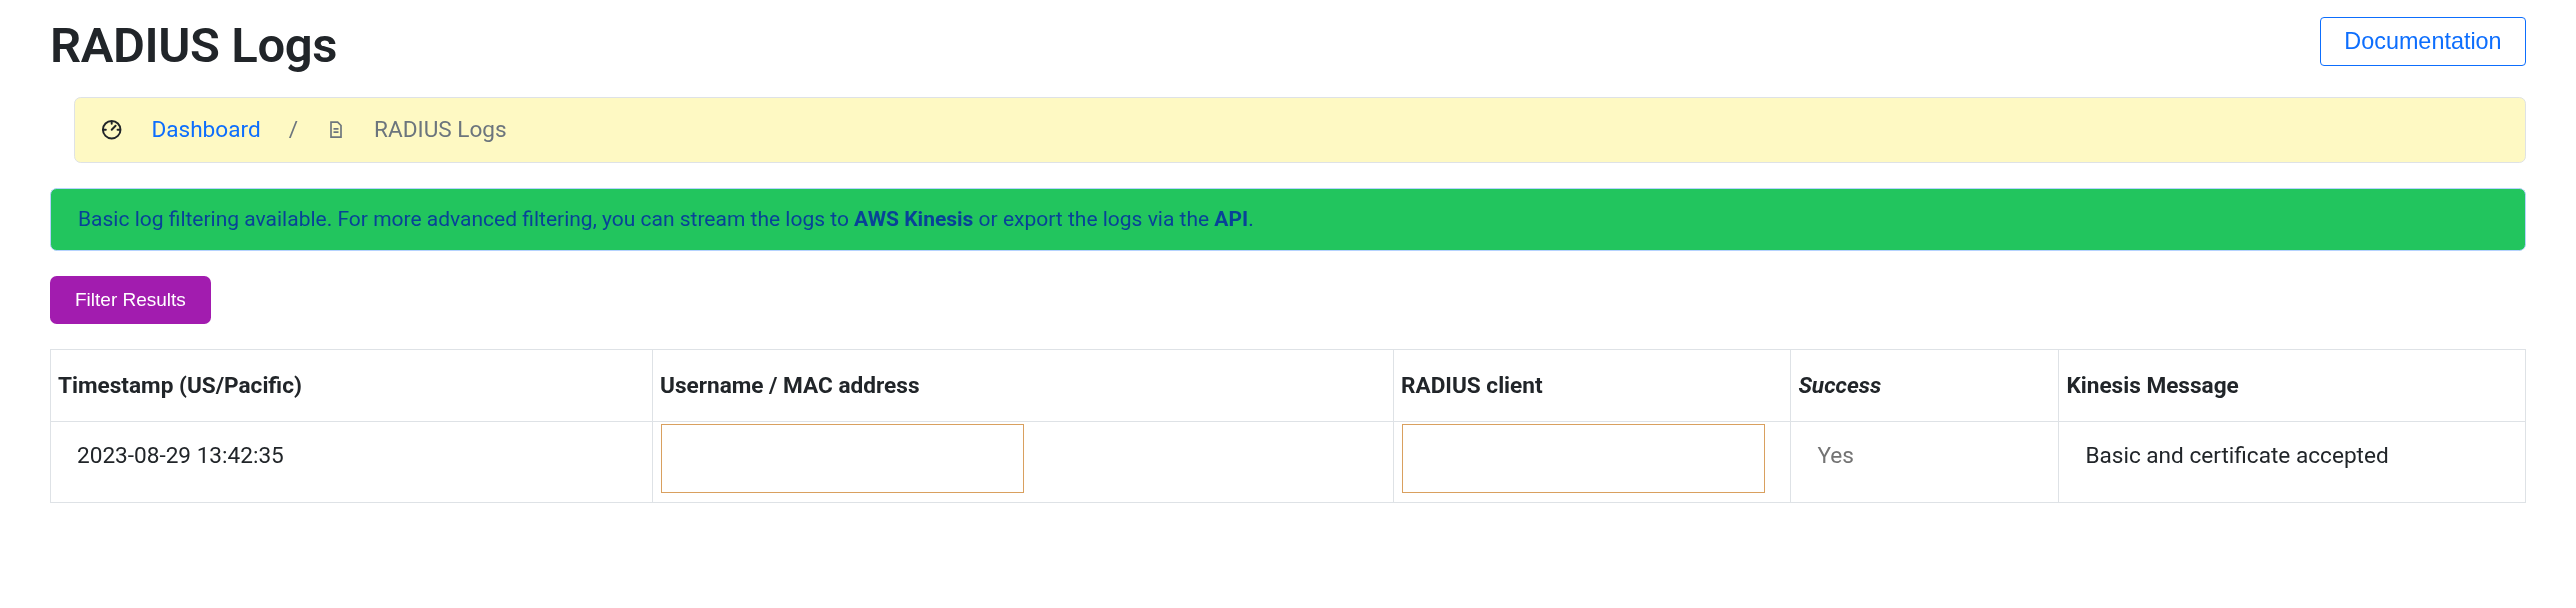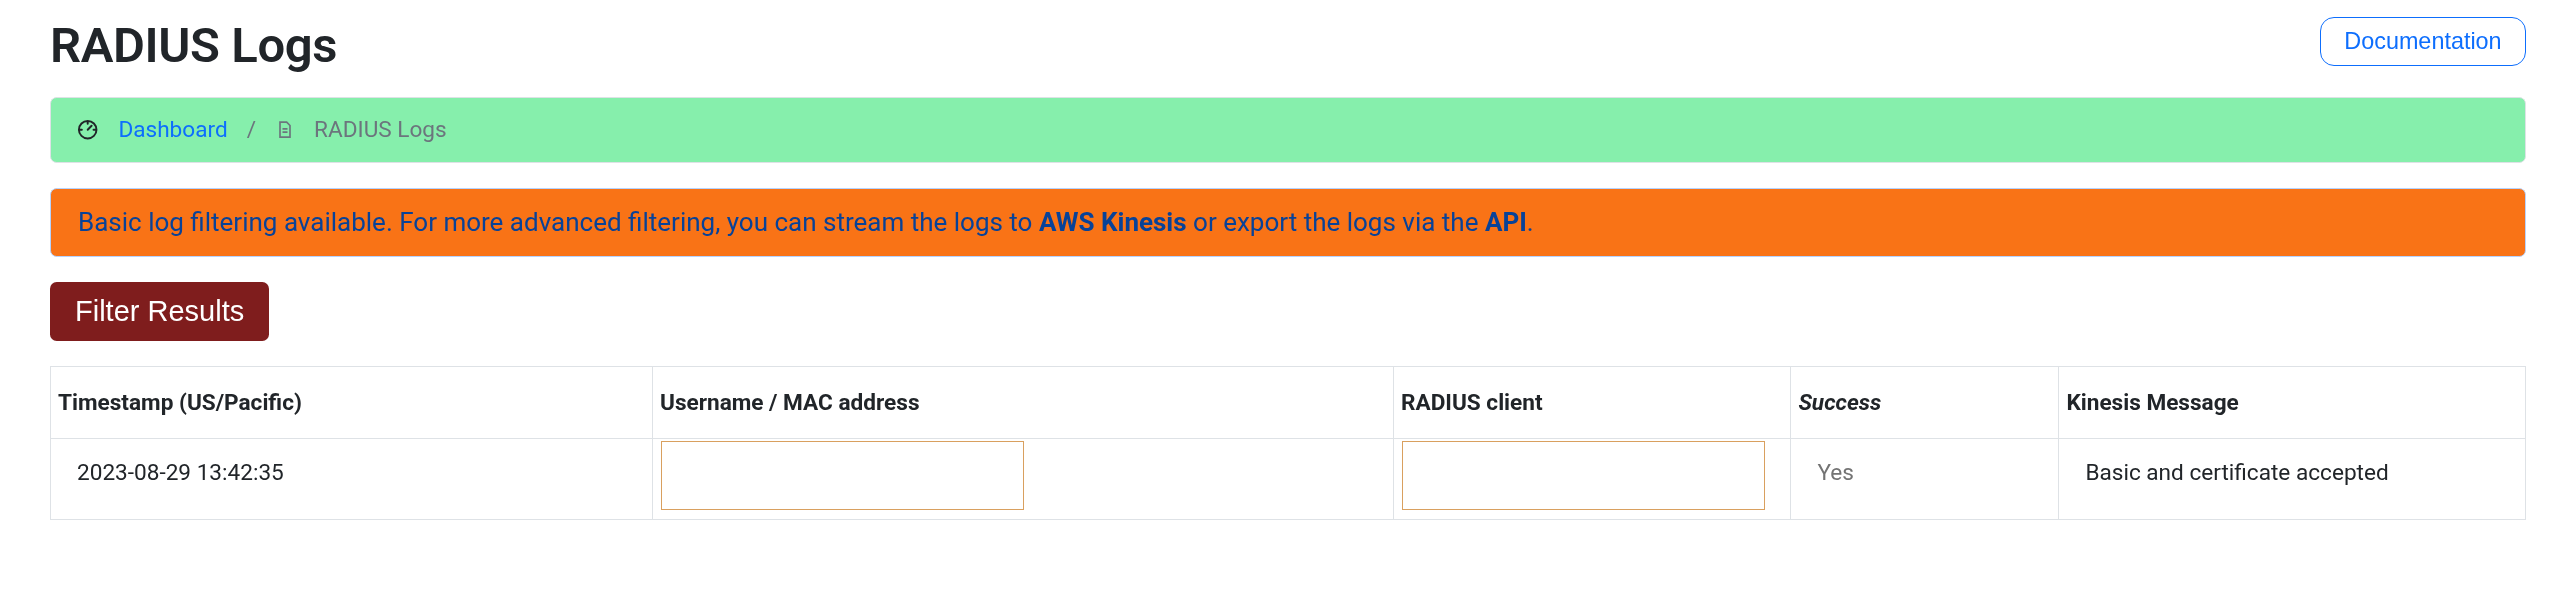--- a/index.html
+++ b/index.html
@@ -23,72 +23,72 @@
     .page-title {
       font-size: 49px;
       font-weight: 600;
       color: #212529;
       letter-spacing: -0.4px;
     }
     .doc-button {
       border: 1.7px solid #0d6efd;
       color: #0d6efd;
       background: #ffffff;
-      border-radius: 14px;
+      border-radius: 4px;
       padding: 10px 23.4px;
       font-size: 23.4px;
       font-weight: 400;
       cursor: pointer;
     }
     .breadcrumb-bar {
-      margin: 15px 50px 0 50px;
+      margin: 15px 50px 0 74px;
       border: 0.8px solid #dee2e6;
       border-radius: 6.7px;
-      background: #86efac;
+      background: #fef9c3;
       padding: 18.4px 25px;
       display: flex;
       align-items: center;
-      gap: 19px;
+      gap: 28px;
       font-size: 22.6px;
     }
     .breadcrumb-bar a {
       color: #0d6efd;
       text-decoration: none;
     }
     .breadcrumb-sep {
       color: #6c757d;
     }
     .breadcrumb-current {
       color: #6c757d;
     }
     .icon {
       display: inline-flex;
       align-items: center;
       justify-content: center;
     }
     .alert-info {
       margin: 25px 50px 0 50px;
-      background: #f97316;
+      background: #22c55e;
       border: 0.8px solid #b6d3fe;
       border-radius: 6.7px;
       padding: 18.4px 27px;
-      font-size: 26px;
+      font-size: 21px;
       color: #084298;
     }
     .alert-info strong {
       font-weight: 700;
     }
     .filter-btn {
       margin: 25px 80px 0 50px;
-      background: #7f1d1d;
+      background: #a21caf;
       color: #ffffff;
       border: none;
       border-radius: 6.7px;
       padding: 13.4px 25px;
-      font-size: 29px;
+      font-size: 19px;
       cursor: pointer;
     }
     .table-wrap {
       margin: 25px 50px 0 50px;
     }
     table {
       width: 100%;
       border-collapse: collapse;
       border: 0.8px solid #dee2e6;
       font-size: 22.6px;

